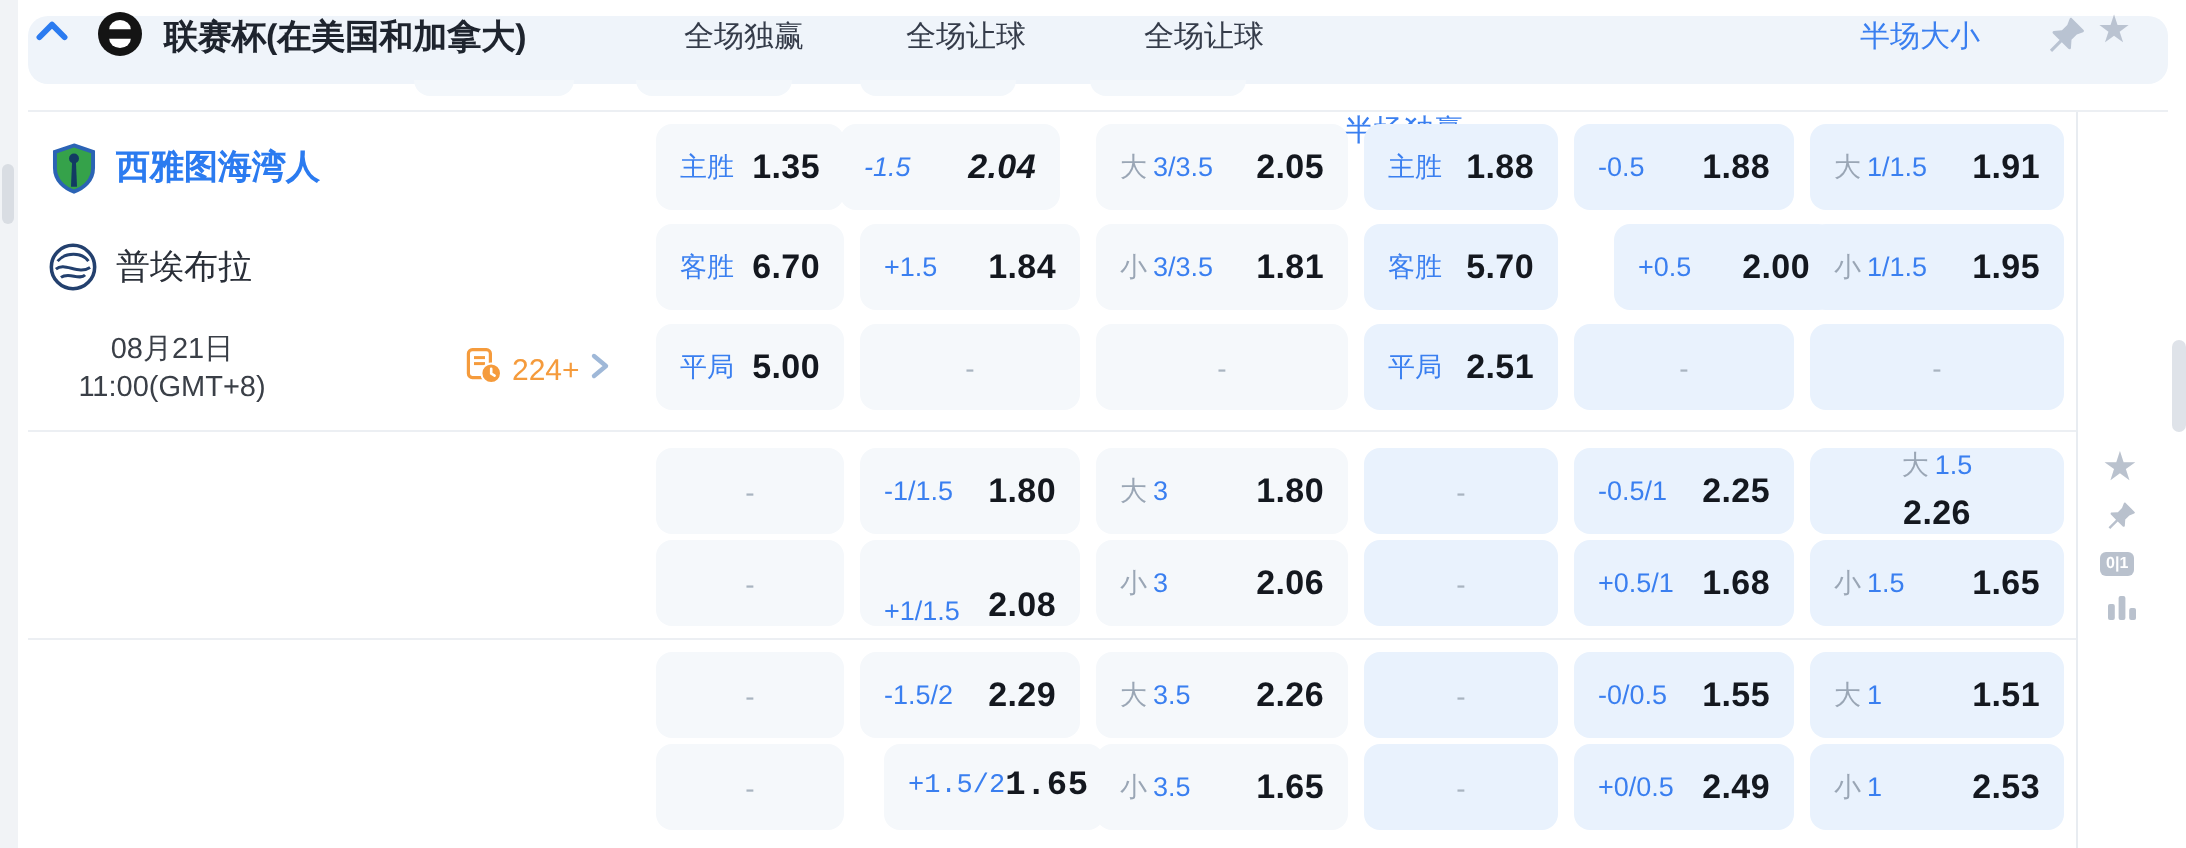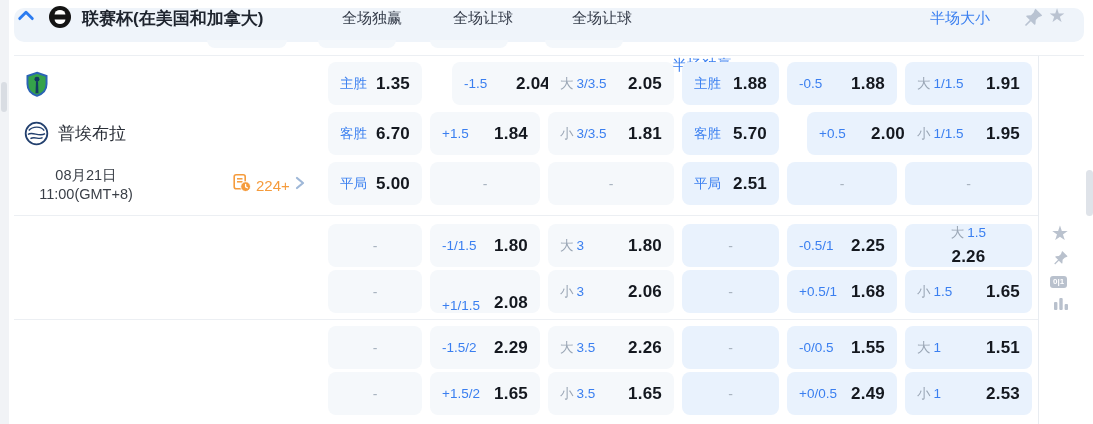--- a/index.html
+++ b/index.html
@@ -102,20 +102,21 @@
   <div class="vline"></div>
 
   <div class="team-row" style="top:62px;">
     <span class="logo">
       <svg width="26" height="26" viewBox="0 0 24 24">
         <path d="M12 1.6 L20.8 4.6 V12 C20.8 17.8 16.4 21.4 12 22.9 C7.6 21.4 3.2 17.8 3.2 12 V4.6 Z" fill="#35a24a" stroke="#2b63b5" stroke-width="1.8"></path>
         <circle cx="12" cy="7.6" r="2.3" fill="#123b63"></circle>
         <path d="M11.1 9.4 h1.8 l.5 11.2 h-2.8 z" fill="#123b63"></path>
       </svg>
     </span>
+    <span class="team-name home">西雅图海湾人</span>
   </div>
 
   <div class="team-row" style="top:112px;">
     <span class="logo">
       <svg width="25" height="25" viewBox="0 0 24 24">
         <circle cx="12" cy="12" r="10.4" fill="#fff" stroke="#23406e" stroke-width="1.7"></circle>
         <path d="M4.6 9.2 C8.5 4.6 16.5 5 19.4 9.2 M3.8 13 C8 9.4 14.5 16 20.2 12.2 M6.2 17 C10 14.2 15 18.6 17.8 15.8" stroke="#23406e" stroke-width="1.4" fill="none"></path>
       </svg>
     </span>
     <span class="team-name away">普埃布拉</span>
@@ -142,21 +143,21 @@
           <polyline points="3,2 9,7 3,12" fill="none" stroke="#9fb8d8" stroke-width="2.2" stroke-linecap="round" stroke-linejoin="round"></polyline>
         </svg>
     </span>
   </div>
 
   <div>
       <div class="cell" style="left: 328px; top: 62px; width: 94px; height: 43px;">
         <span class="lbl">主胜</span>
         <span class="val">1.35</span>
       </div>
-      <div class="cell" style="left: 452px; top: 62px; width: 110px; height: 43px;">
+      <div class="cell" style="left: 420px; top: 62px; width: 110px; height: 43px; font-style: italic;">
         <span class="lbl">-1.5</span>
         <span class="val">2.04</span>
       </div>
       <div class="cell" style="left: 548px; top: 62px; width: 126px; height: 43px;">
         <span class="lbl"><span class="pfx">大</span>3/3.5</span>
         <span class="val">2.05</span>
       </div>
       <div class="cell half" style="left: 682px; top: 62px; width: 97px; height: 43px;">
         <span class="lbl">主胜</span>
         <span class="val">1.88</span>
@@ -275,21 +276,21 @@
         <span class="lbl">-0/0.5</span>
         <span class="val">1.55</span>
       </div>
       <div class="cell half" style="left: 905px; top: 326px; width: 127px; height: 43px;">
         <span class="lbl"><span class="pfx">大</span>1</span>
         <span class="val">1.51</span>
       </div>
       <div class="cell empty" style="left: 328px; top: 372px; width: 94px; height: 43px;">
         <span class="dash">-</span>
       </div>
-      <div class="cell" style="left: 430px; top: 372px; width: 110px; height: 43px;">
+      <div class="cell" style="left: 442px; top: 372px; width: 110px; height: 43px; font-family: Liberation Mono, monospace;">
         <span class="lbl">+1.5/2</span>
         <span class="val">1.65</span>
       </div>
       <div class="cell" style="left: 548px; top: 372px; width: 126px; height: 43px;">
         <span class="lbl"><span class="pfx">小</span>3.5</span>
         <span class="val">1.65</span>
       </div>
       <div class="cell half empty" style="left: 682px; top: 372px; width: 97px; height: 43px;">
         <span class="dash">-</span>
       </div>

